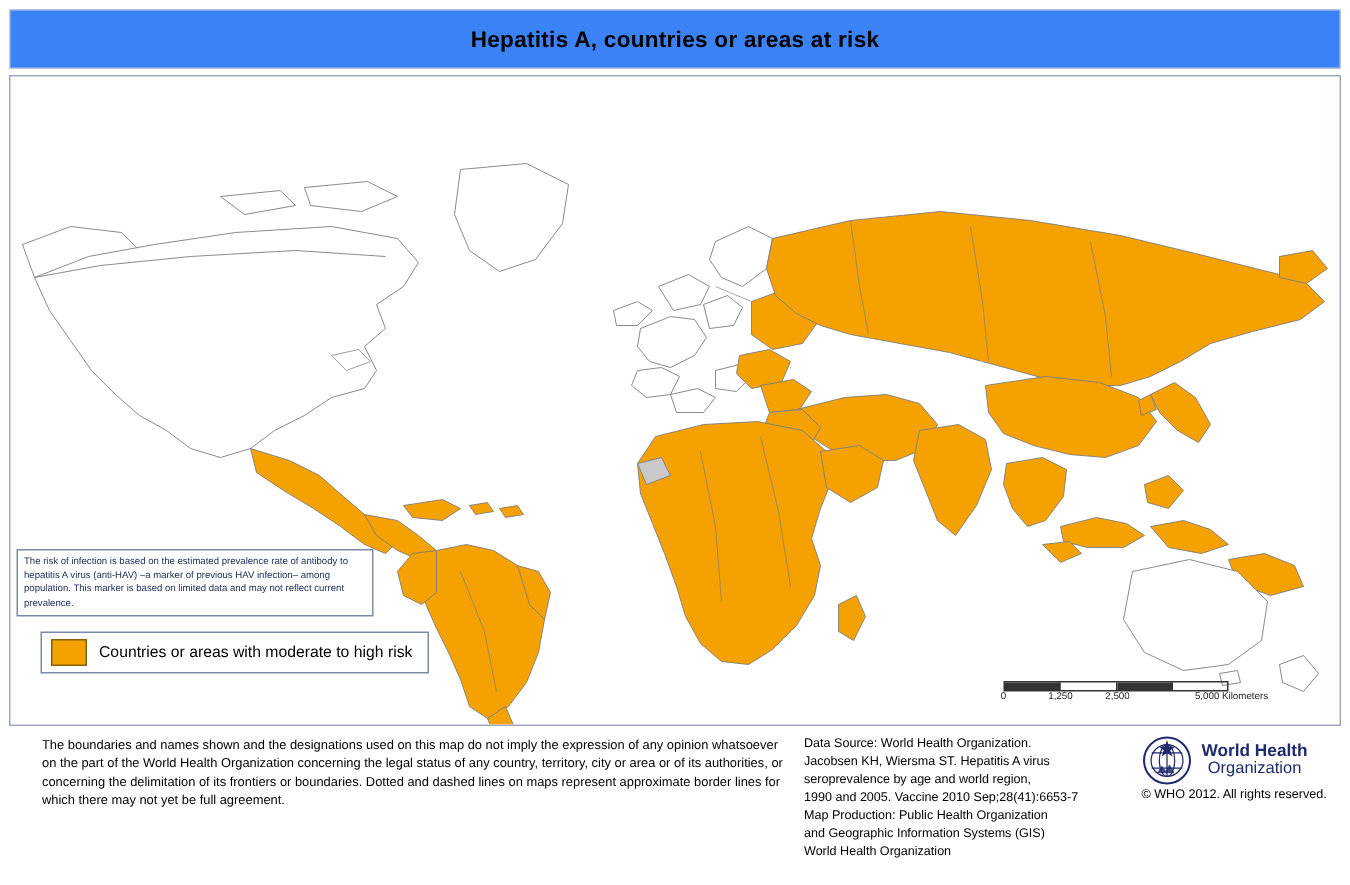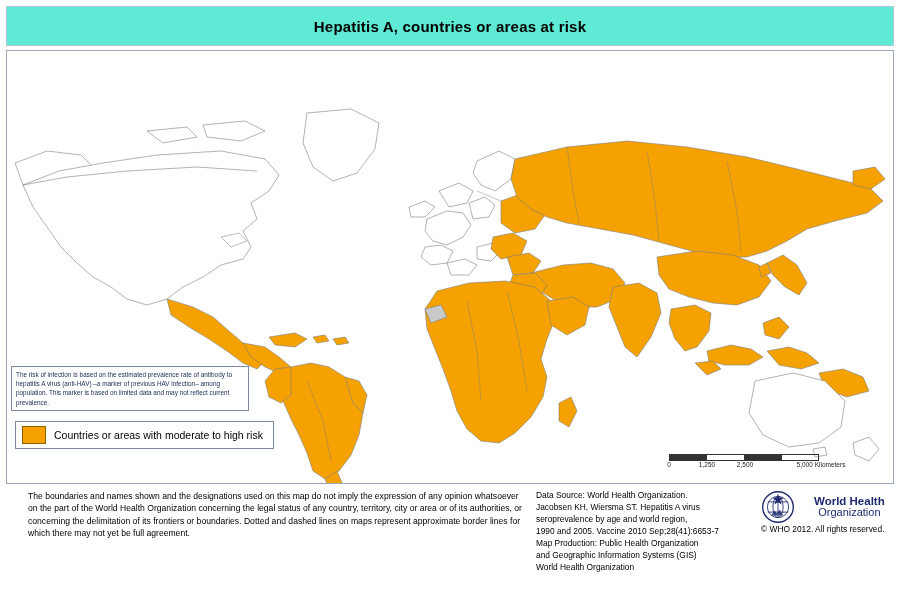--- a/index.html
+++ b/index.html
@@ -12,21 +12,21 @@
   }
   .page{
     position:relative;
     width:900px;height:590px;
     box-sizing:border-box;
     padding:6px 6px 0 6px;
   }
   
   .title-bar{
     height:38px;
-    background:#5eead4;
+    background:#3b82f6;
     border:1px solid #b9c4dd;
     display:flex;align-items:center;justify-content:center;
   }
   .title-bar .title{
     font-size:15px;font-weight:bold;letter-spacing:.2px;color:#000;
   }
   
   .map-wrap{
     position:relative;
     margin-top:4px;
@@ -37,21 +37,21 @@
   }
   .map-svg{position:absolute;inset:0;width:100%;height:100%;display:block;}
   
   .map-note{
     position:absolute;left:4px;bottom:72px;width:228px;
     background:#ffffff;border:1px solid #7c8aa6;
     font-size:6.4px;line-height:1.45;color:#1b2a55;
     padding:3px 4px;
   }
   .legend{
-    position:absolute;left:8px;bottom:34px;
+    position:absolute;left:20px;bottom:34px;
     display:flex;align-items:center;gap:8px;
     background:#ffffff;border:1px solid #7c8aa6;
     padding:4px 10px 4px 6px;
   }
   .legend .swatch{
     width:22px;height:16px;background:#f5a200;border:1px solid #8a6000;
     display:inline-block;
   }
   .legend .legend-label{font-size:10.5px;color:#000;}
   
@@ -80,21 +80,21 @@
   .foot-col.legal{
     width:500px;font-size:8.6px;line-height:1.45;color:#000;padding-right:8px;margin-left:16px;
   }
   .foot-col.source{
     width:225px;font-size:8.4px;line-height:1.42;color:#000;
   }
   .foot-col.who{
     flex:1;position:relative;
     display:flex;flex-direction:column;align-items:flex-start;
   }
-  .who-row{display:flex;align-items:center;gap:19px;}
+  .who-row{display:flex;align-items:center;gap:6px;}
   .who-logo{width:34px;height:34px;}
   .who-text{
     font-size:11.5px;line-height:1.05;font-weight:bold;color:#1f2a6e;
   }
   .who-text .w2{font-weight:normal;font-size:11px;text-align:center;}
   .copyright{
     font-size:8.4px;color:#000;
   }
 </style>
 </head>

